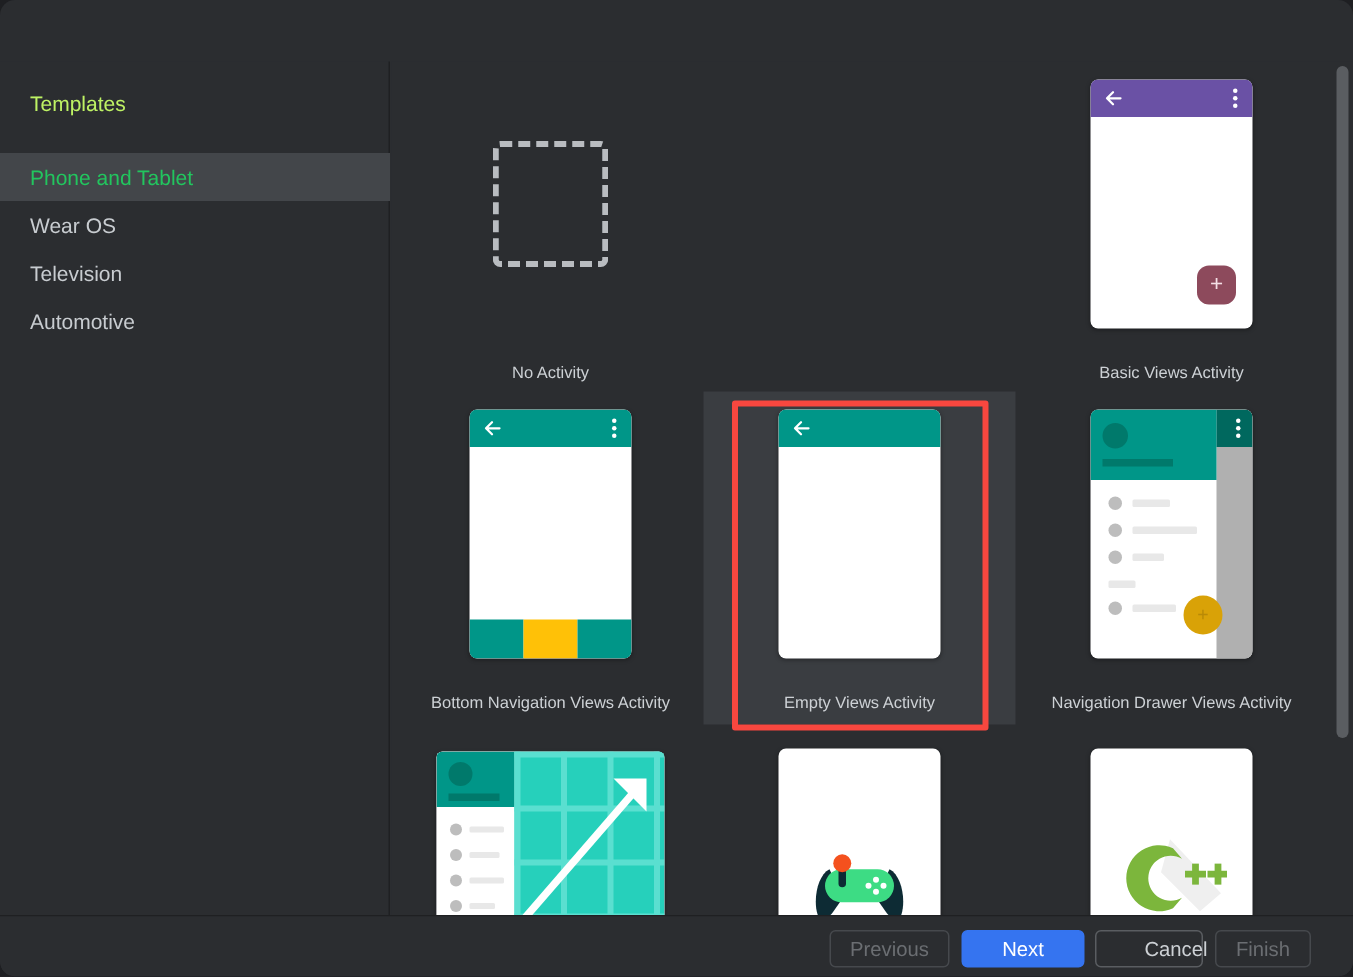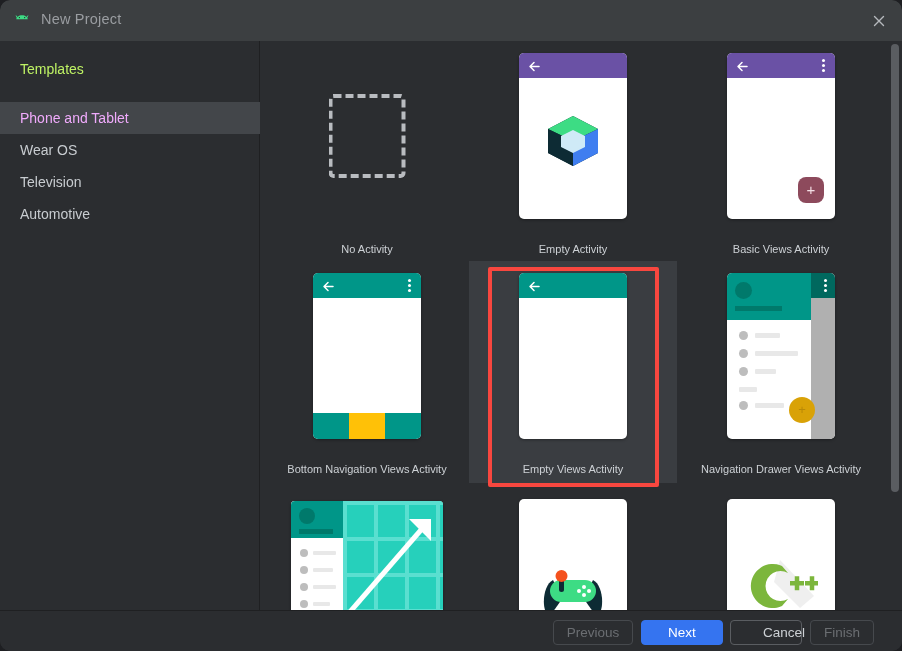--- a/index.html
+++ b/index.html
@@ -46,21 +46,21 @@
   #sidebar-header {
     position: absolute; left: 0; top: 0; width: 260px; height: 56px;
     line-height: 56px; padding-left: 20px;
     font-size: 14px; color: #bef264;
   }
   .side-item {
     position: absolute; left: 0; width: 260px; height: 32px;
     line-height: 32px; padding-left: 20px;
     font-size: 14px; color: #c8ccd0; cursor: pointer;
   }
-  .side-item.selected { background: #43464a; color: #f0abfc; }
+  .side-item.selected { background: #43464a; color: #22c55e; }
 
   
   #content {
     position: absolute; left: 261px; top: 41px; width: 641px; height: 569px;
     background: #2b2d30; overflow: hidden;
   }
   .tpl-cell {
     position: absolute;
     width: 208px; height: 222px;
   }
@@ -178,36 +178,20 @@
   }
   .btn.ghost   { background: transparent; border: 1px solid #5a5d61; color: #cdd1d5; padding-left: 36px; }
   .btn.disabled{ background: transparent; border: 1px solid #46494d; color: #6b6e72; cursor: default; }
   .btn.primary { background: #3574f0; border: 1px solid #3574f0; color: #ffffff; }
 </style>
 </head>
 <body>
 
 <div id="dialog">
 
-  <div id="titlebar">
-    <span id="title-icon">
-      <svg width="16" height="15" viewBox="0 0 16 15">
-        <path d="M3.2 4.6 L2.3 2.9 M12.8 4.6 L13.7 2.9" stroke="#3ddc84" stroke-width="1" stroke-linecap="round" fill="none"></path>
-        <path d="M2.3 6.2 C2.3 3.9 4.8 2.2 8 2.2 C11.2 2.2 13.7 3.9 13.7 6.2 Z" fill="#3ddc84"></path>
-        <circle cx="5.4" cy="4.6" r="0.7" fill="#2b2d30"></circle>
-        <circle cx="10.6" cy="4.6" r="0.7" fill="#2b2d30"></circle>
-      </svg>
-    </span>
-    <span id="title-text">New Project</span>
-    <div id="close-btn">
-      <svg width="26" height="26" viewBox="0 0 26 26">
-        <path d="M8.5 8.5 L17.5 17.5 M17.5 8.5 L8.5 17.5" stroke="#b6b9bd" stroke-width="1.4" stroke-linecap="round"></path>
-      </svg>
-    </div>
-  </div>
 
   <div id="sidebar">
     <div id="sidebar-header">Templates</div>
     <div class="side-item selected" style="top:61px">
       <span>Phone and Tablet</span>
     </div>
     <div class="side-item" style="top:125px">
       <span>Television</span>
     </div>
     <div class="side-item" style="top:93px">
@@ -220,43 +204,20 @@
 
   <div id="content">
 
     <div class="tpl-cell" style="left:2px;top:0">
       <div class="tpl-thumb">
         <div id="no-activity-box"></div>
       </div>
       <div class="tpl-label">No Activity</div>
     </div>
 
-    <div class="tpl-cell" style="left:208px;top:0">
-      <div class="tpl-thumb">
-        <div class="phone">
-          <div class="appbar purple">
-            <span class="back-arrow">
-              <svg width="13" height="13" viewBox="0 0 13 13">
-                <path d="M11 6.5 H2.5 M6 2.5 L2 6.5 L6 10.5" stroke="#fff" stroke-width="1.5" fill="none" stroke-linecap="round" stroke-linejoin="round"></path>
-              </svg>
-            </span>
-          </div>
-          <span class="compose-logo">
-            <svg width="62" height="62" viewBox="0 0 62 62">
-              <polygon points="31,6 56,19 56,43 31,56 6,43 6,19" fill="#0d2b34"></polygon>
-              <polygon points="31,6 56,19 31,31 6,19" fill="#3ddc84"></polygon>
-              <polygon points="56,19 56,43 31,56 31,31" fill="#3f7ef0"></polygon>
-              <polygon points="6,19 31,31 31,56 6,43" fill="#0d2b34"></polygon>
-              <polygon points="31,20 43,26 43,37 31,43 19,37 19,26" fill="#cfeaf7"></polygon>
-            </svg>
-          </span>
-        </div>
-      </div>
-      <div class="tpl-label">Empty Activity</div>
-    </div>
 
     <div class="tpl-cell" style="left:416px;top:0">
       <div class="tpl-thumb">
         <div class="phone">
           <div class="appbar purple">
             <span class="back-arrow">
               <svg width="13" height="13" viewBox="0 0 13 13">
                 <path d="M11 6.5 H2.5 M6 2.5 L2 6.5 L6 10.5" stroke="#fff" stroke-width="1.5" fill="none" stroke-linecap="round" stroke-linejoin="round"></path>
               </svg>
             </span>

